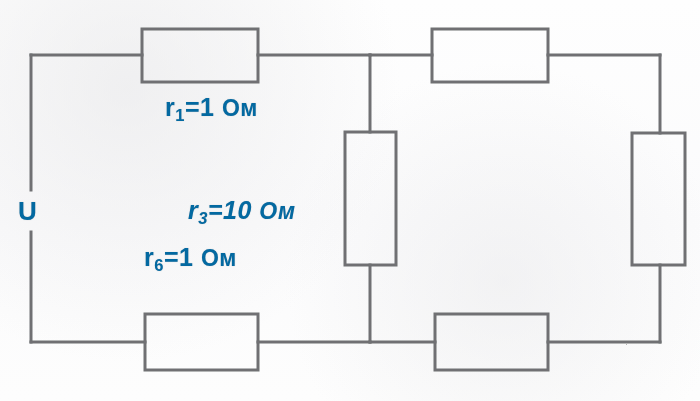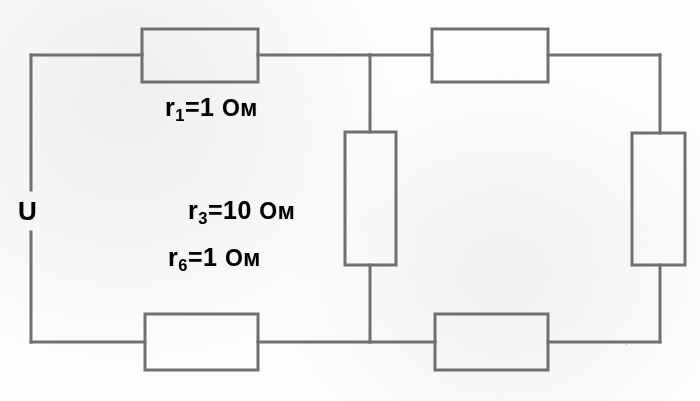--- a/index.html
+++ b/index.html
@@ -24,21 +24,21 @@
       radial-gradient(circle at 18% 22%, rgba(228,228,230,0.55) 0%, rgba(255,255,255,0) 42%),
       radial-gradient(circle at 72% 70%, rgba(230,230,232,0.45) 0%, rgba(255,255,255,0) 38%),
       linear-gradient(180deg, #fefefe 0%, #fbfbfc 55%, #fdfdfd 100%);
   }
   #circuit-svg {
     position: absolute;
     left: 0; top: 0;
   }
   .lbl {
     position: absolute;
-    color: #000000;
+    color: #0369a1;
     font-family: "Liberation Sans", sans-serif;
     font-weight: bold;
     white-space: nowrap;
     letter-spacing: 0.5px;
     text-shadow: 0 0 1px rgba(120,120,124,0.45);
   }
   .lbl .sub {
     font-size: 0.66em;
     vertical-align: -0.28em;
     font-weight: bold;
@@ -101,23 +101,23 @@
 
   <div class="lbl u-val" style="left:18px; top:196px;">
     <span>U</span>
   </div>
 
   <div class="lbl r-val" style="left:165px; top:93px;">
     <span>r</span><span class="sub">1</span><span>=</span><span>1</span>&nbsp;<span class="unit">Ом</span>
   </div>
 
 
-  <div class="lbl r-val" style="left:188px; top:196px;">
+  <div class="lbl r-val" style="left:188px; top:196px;font-style:italic;">
     <span>r</span><span class="sub">3</span><span>=</span><span>10</span>&nbsp;<span class="unit">Ом</span>
   </div>
 
-  <div class="lbl r-val" style="left:144px; top:243px;margin-left:24px;">
+  <div class="lbl r-val" style="left:144px; top:243px;">
     <span>r</span><span class="sub">6</span><span>=</span><span>1</span>&nbsp;<span class="unit">Ом</span>
   </div>
 
 
 
 </div>
 
 </body></html>

